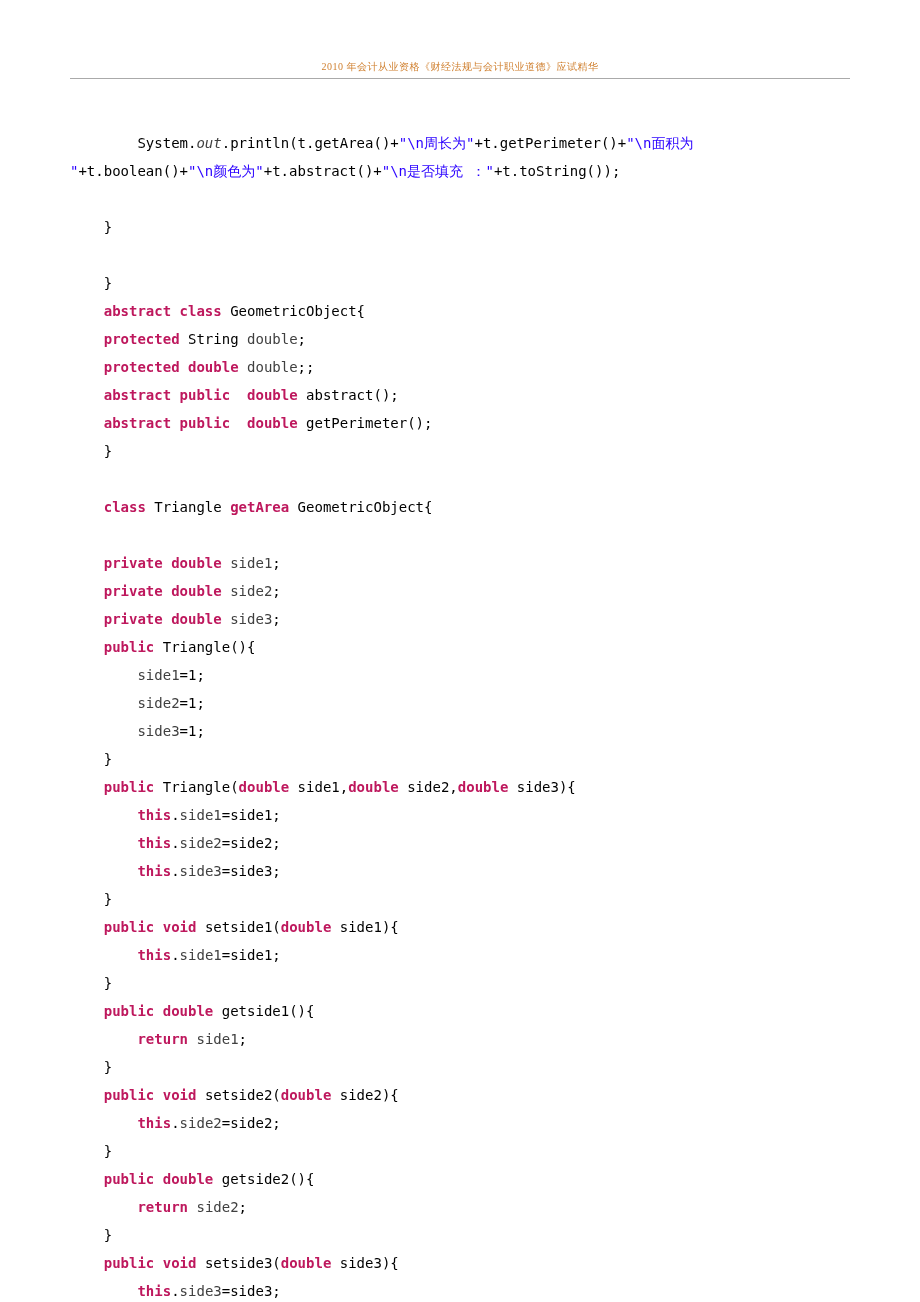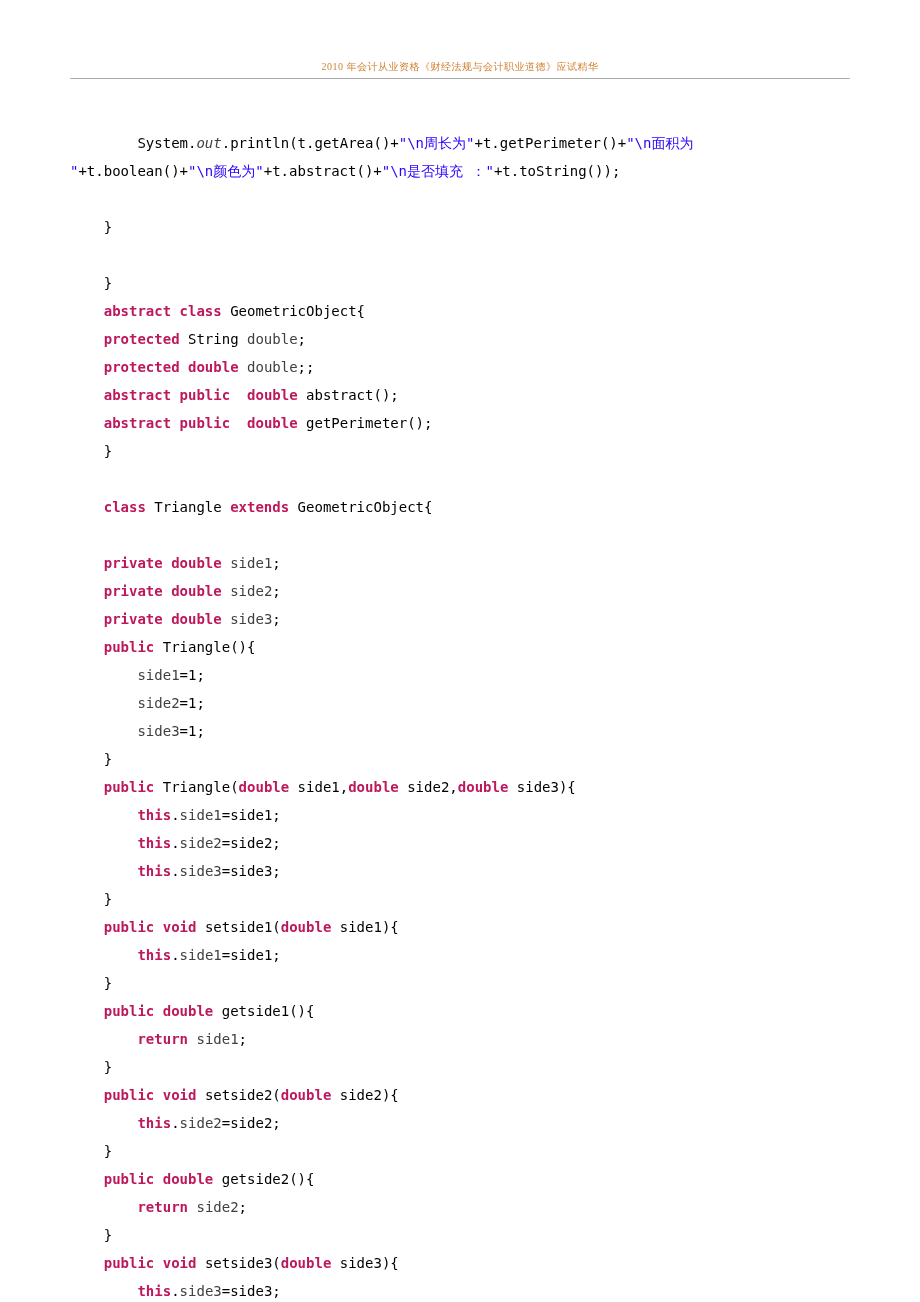--- a/index.html
+++ b/index.html
@@ -57,21 +57,21 @@
 <span class="pln">    }</span>
 
 <span class="pln">    }</span>
 <span class="kw">    abstract</span><span class="kw"> class</span><span class="pln"> GeometricObject{</span>
 <span class="kw">    protected</span><span class="pln"> String </span><span class="fld">double</span><span class="pln">;</span>
 <span class="kw">    protected</span><span class="kw"> double</span><span class="pln"> </span><span class="fld">double</span><span class="pln">;;</span>
 <span class="kw">    abstract</span><span class="kw"> public</span><span class="kw">  double</span><span class="pln"> abstract();</span>
 <span class="kw">    abstract</span><span class="kw"> public</span><span class="kw">  double</span><span class="pln"> getPerimeter();</span>
 <span class="pln">    }</span>
 
-<span class="kw">    class</span><span class="pln"> Triangle </span><span class="kw">extends</span><span class="pln"> GeometricObject{</span>
+<span class="kw">    class</span><span class="pln"> Triangle </span><span class="kw">getArea</span><span class="pln"> GeometricObject{</span>
 
 <span class="kw">    private</span><span class="kw"> double</span><span class="pln"> </span><span class="fld">side1</span><span class="pln">;</span>
 <span class="kw">    private</span><span class="kw"> double</span><span class="pln"> </span><span class="fld">side2</span><span class="pln">;</span>
 <span class="kw">    private</span><span class="kw"> double</span><span class="pln"> </span><span class="fld">side3</span><span class="pln">;</span>
 <span class="kw">    public</span><span class="pln"> Triangle(){</span>
 <span class="pln">        </span><span class="fld">side1</span><span class="pln">=1;</span>
 <span class="pln">        </span><span class="fld">side2</span><span class="pln">=1;</span>
 <span class="pln">        </span><span class="fld">side3</span><span class="pln">=1;</span>
 <span class="pln">    }</span>
 <span class="kw">    public</span><span class="pln"> Triangle(</span><span class="kw">double</span><span class="pln"> side1,</span><span class="kw">double</span><span class="pln"> side2,</span><span class="kw">double</span><span class="pln"> side3){</span>

